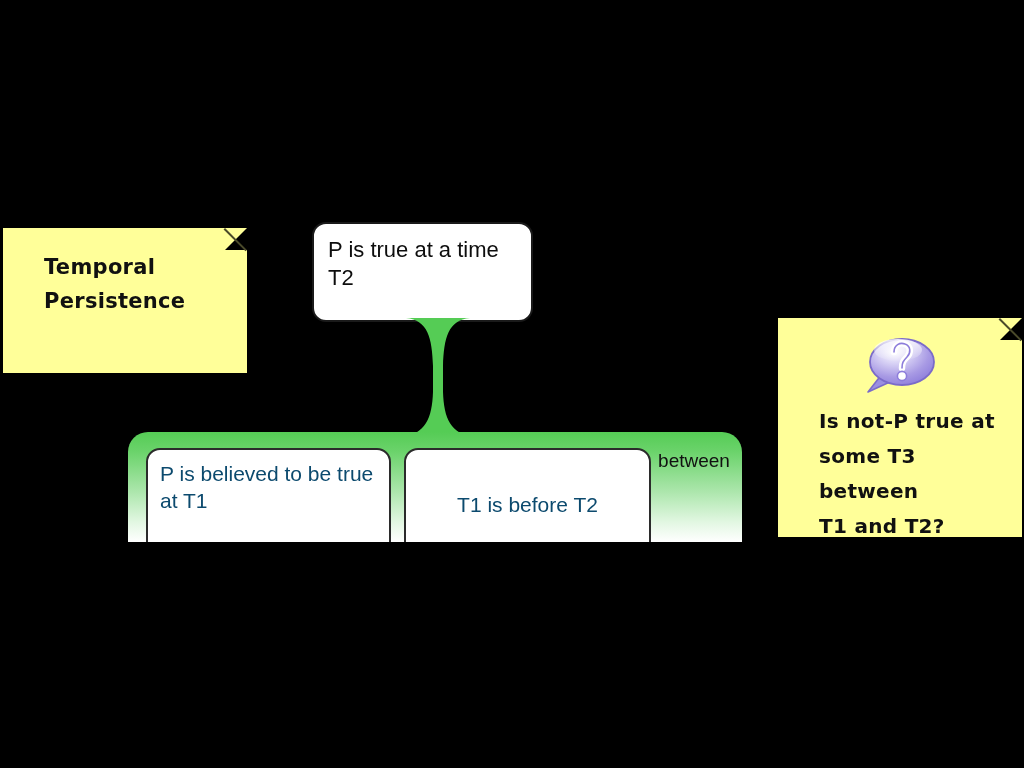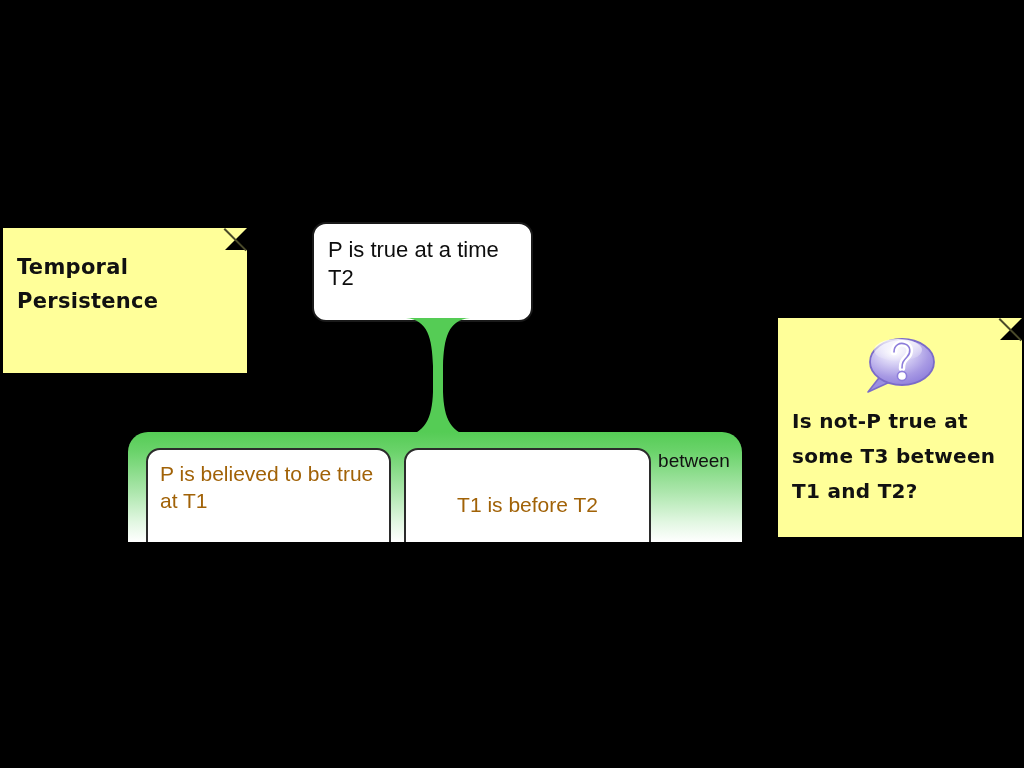--- a/index.html
+++ b/index.html
@@ -30,20 +30,21 @@
     color: #111111;
     box-sizing: border-box;
     font-family: "DejaVu Sans", sans-serif;
     font-weight: bold;
     letter-spacing: .3px;
   }
   .note .note-body {
     position: relative;
     z-index: 2;
     white-space: pre-line;
+    margin-left: 27px;
   }
   
   .note .fold {
     position: absolute;
     top: 0;
     right: 0;
     width: 22px;
     height: 22px;
     background: #000000;
     z-index: 3;
@@ -150,21 +151,21 @@
 
   .sub-box {
     position: absolute;
     background: #ffffff;
     border: 2px solid #2b2b2b;
     border-top-left-radius: 14px;
     border-top-right-radius: 14px;
     border-bottom-left-radius: 14px;
     border-bottom-right-radius: 14px;
     box-sizing: border-box;
-    color: #a16207;
+    color: #0c4a6e;
     font-family: "Liberation Sans", sans-serif;
     font-size: 21px;
     line-height: 27px;
   }
 
   #box-believed {
     left: 18px;
     top: 16px;
     width: 245px;
     height: 112px;

